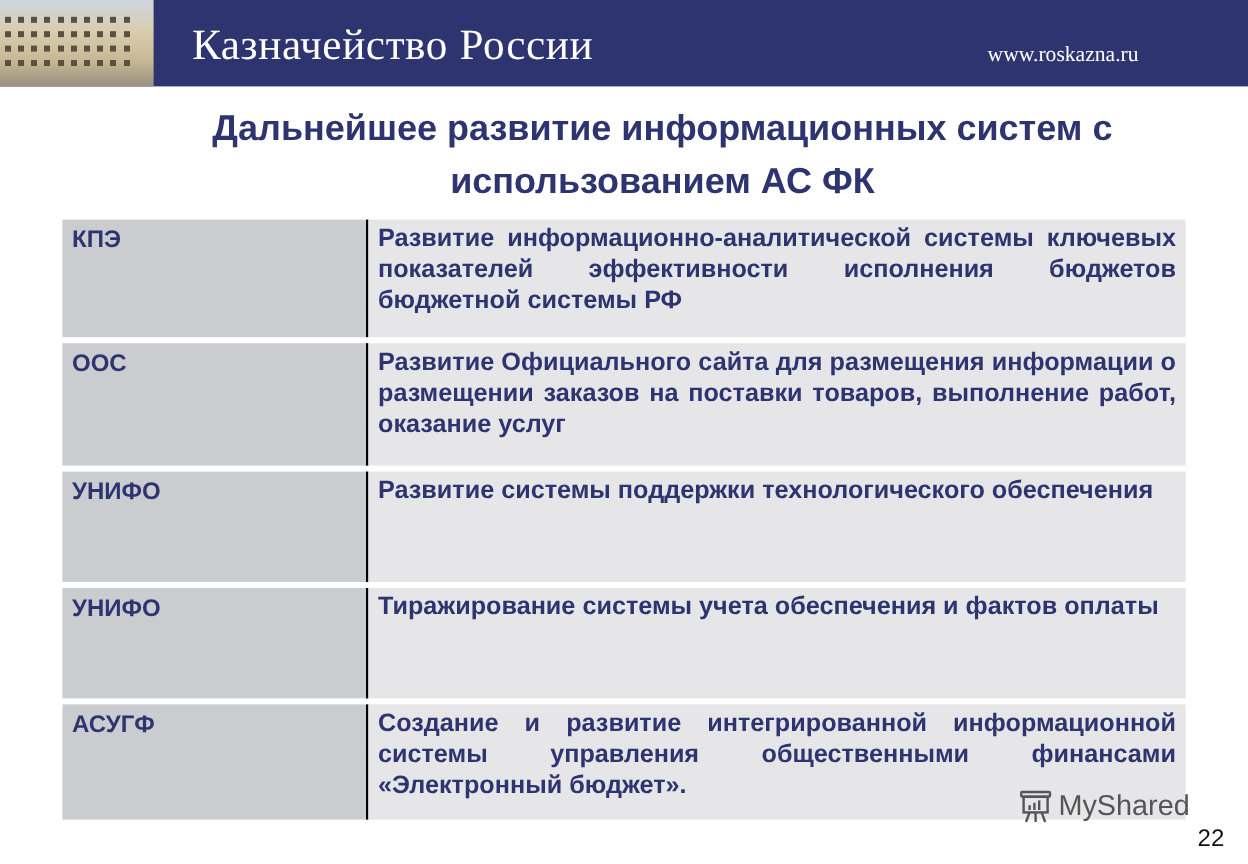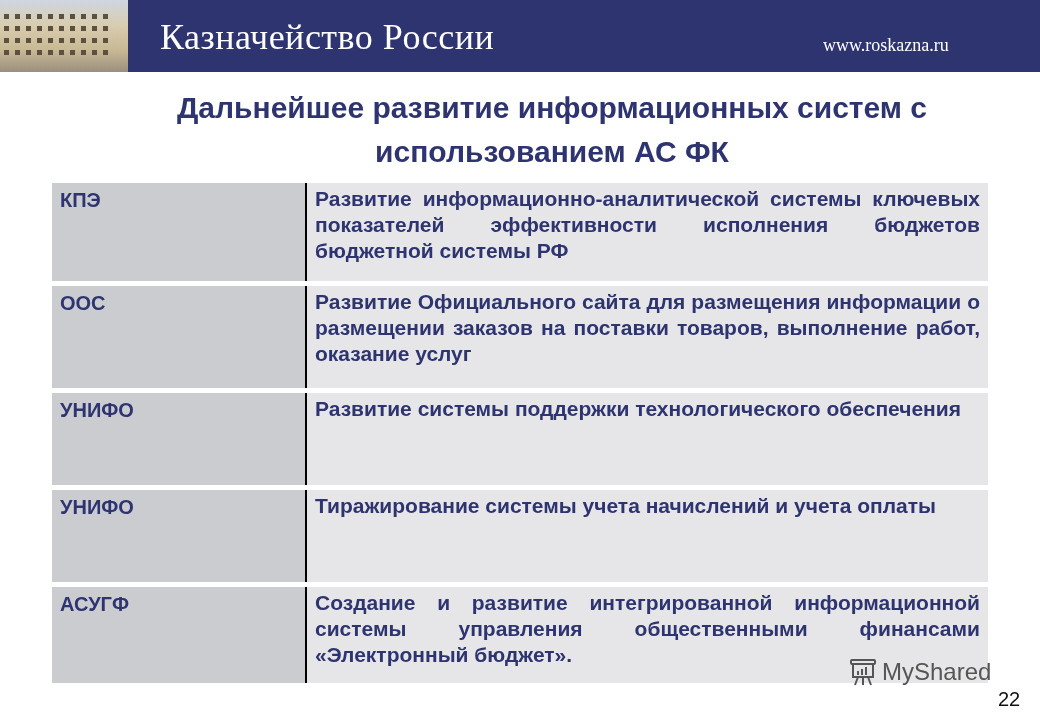--- a/index.html
+++ b/index.html
@@ -52,21 +52,21 @@
   <div class="trow" style="height:102px">
     <div class="abbr">ООС</div>
     <div class="desc">Развитие Официального сайта для размещения информации о размещении заказов на поставки товаров, выполнение работ, оказание услуг</div>
   </div>
   <div class="trow" style="height:92px">
     <div class="abbr">УНИФО</div>
     <div class="desc">Развитие системы поддержки технологического обеспечения</div>
   </div>
   <div class="trow" style="height:92px">
     <div class="abbr">УНИФО</div>
-    <div class="desc">Тиражирование системы учета начислений и учета оплаты</div>
+    <div class="desc">Тиражирование системы учета обеспечения и фактов оплаты</div>
   </div>
   <div class="trow" style="height:96px">
     <div class="abbr">АСУГФ</div>
     <div class="desc">Создание и развитие интегрированной информационной системы управления общественными финансами «Электронный бюджет».</div>
   </div>
 </div>
 
 <div class="watermark">
   <svg class="wm-icon" viewBox="0 0 30 28">
     <rect x="3" y="2" width="24" height="4" rx="1" fill="none" stroke="#555" stroke-width="2"></rect>

